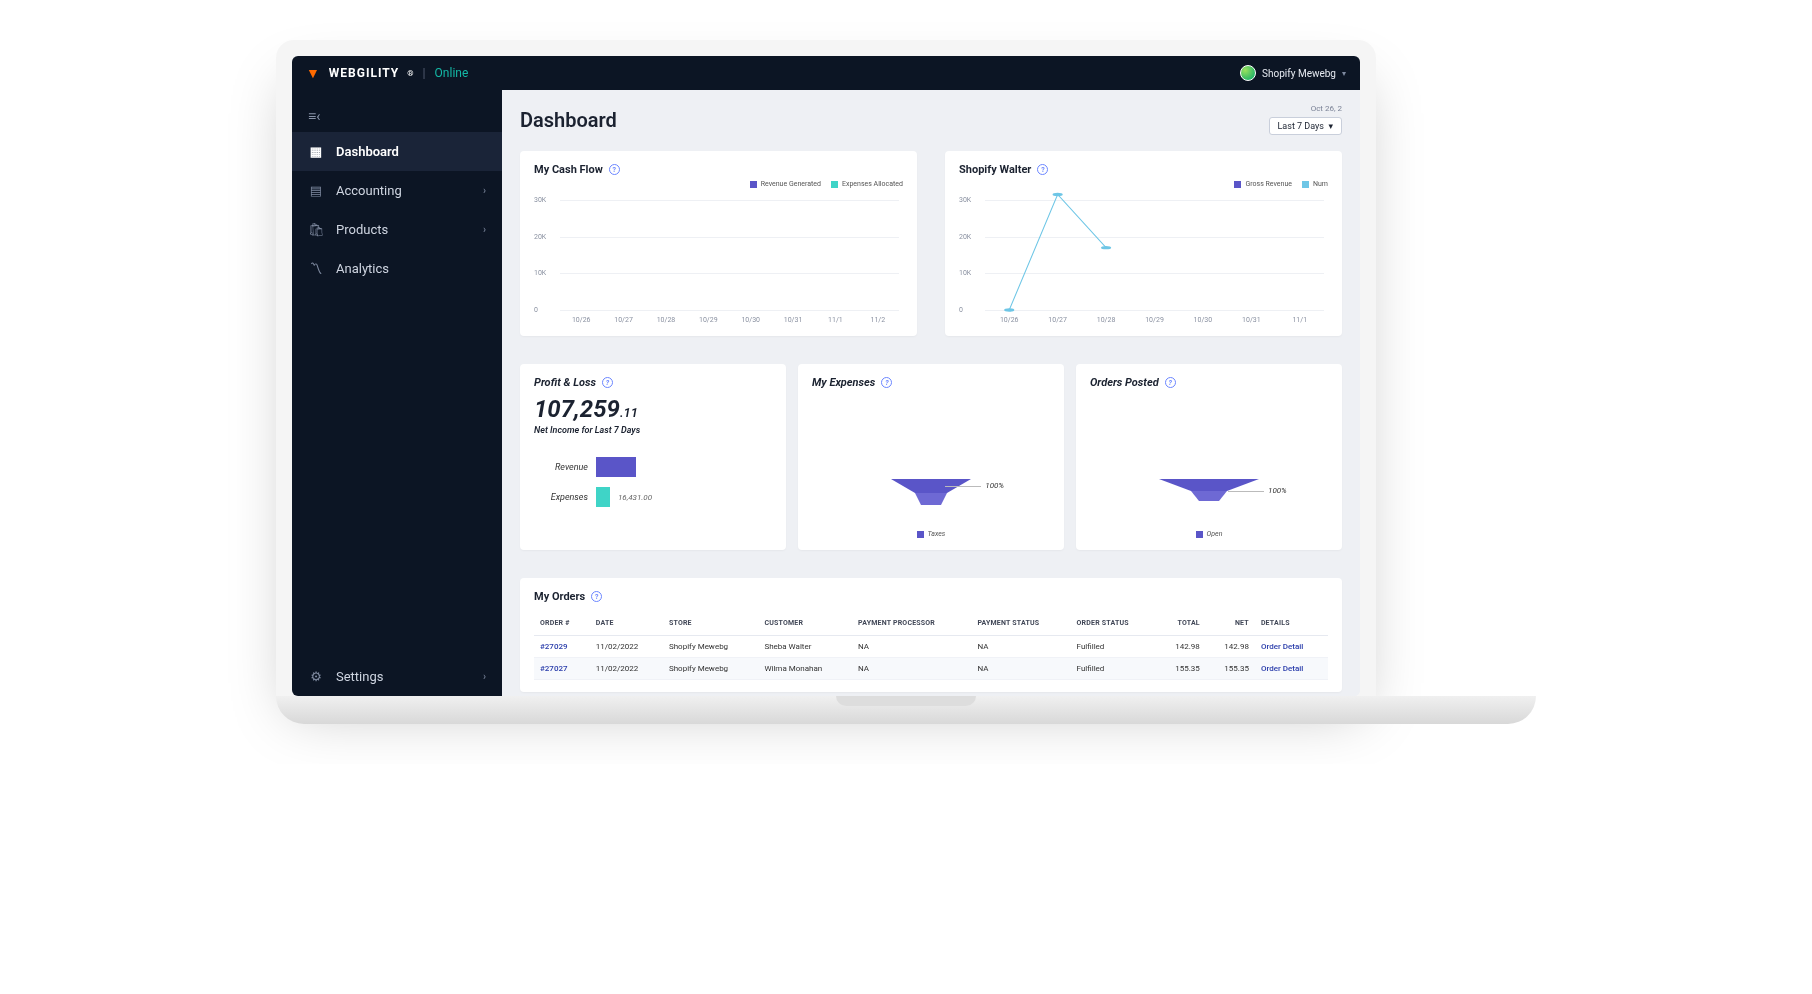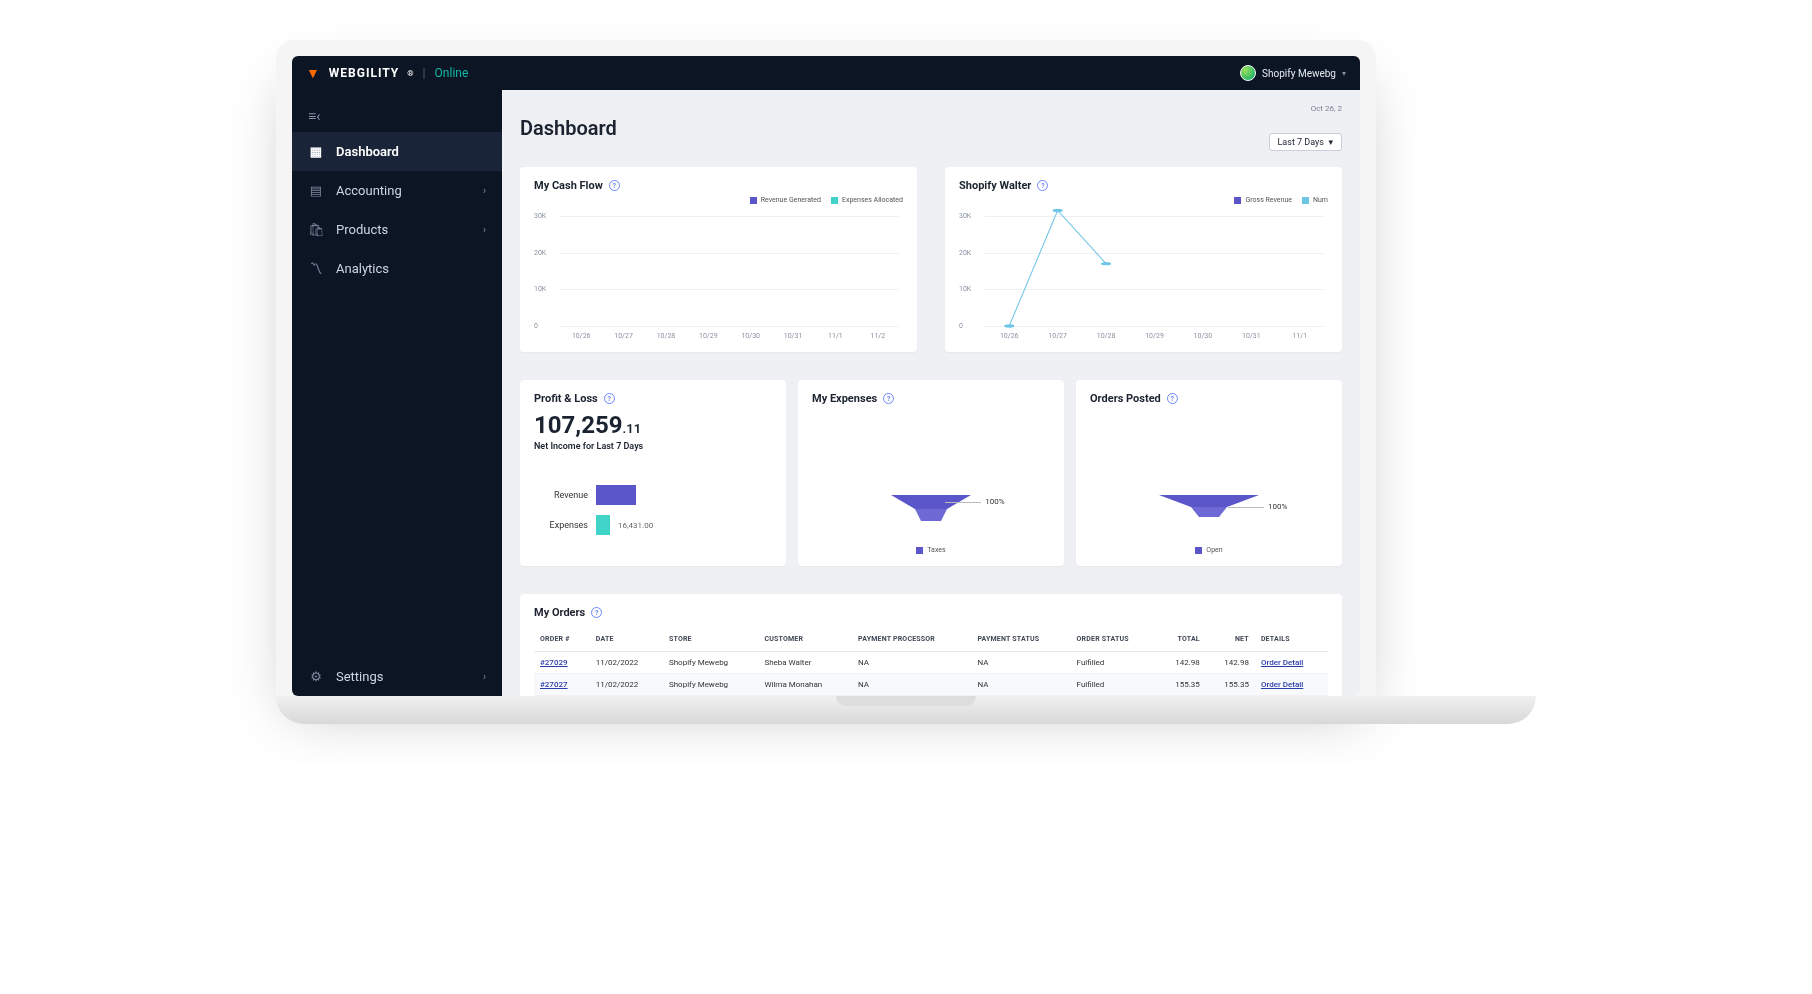--- a/index.html
+++ b/index.html
@@ -23,62 +23,62 @@
 .nav li { display: flex; align-items: center; gap: 12px; padding: 12px 16px; font-size: 13px; cursor: pointer; }
 .nav li.active { background: #1a2438; color: #fff; font-weight: 600; }
 .nav li .chev { margin-left: auto; font-size: 10px; color: #7f8aa0; }
 .nav li .icon { width: 16px; color: #7f8aa0; font-size: 13px; text-align: center; }
 .nav li.active .icon { color: #fff; }
 .sidebar-bottom { margin-top: auto; }
 .main { flex: 1; overflow: auto; background: #eef0f4; }
 .main-header { display: flex; align-items: center; justify-content: space-between; padding: 14px 18px 6px 18px; }
 .main-title { font-size: 20px; font-weight: 600; color: #1b2230; }
 .main-header-right { text-align: right; font-size: 8px; color: #7a8296; }
-.range-select { margin-top: 20px; border: 1px solid #c9cfdb; background: #fff; font-size: 9px; padding: 3px 8px; border-radius: 3px; color: #1b2230; }
+.range-select { margin-top: 4px; border: 1px solid #c9cfdb; background: #fff; font-size: 9px; padding: 3px 8px; border-radius: 3px; color: #1b2230; }
 .grid { display: grid; grid-template-columns: 1fr 1fr; gap: 28px; padding: 10px 18px 18px 18px; }
 .card { background: #fff; border-radius: 4px; padding: 12px 14px; box-shadow: 0 1px 2px rgba(0,0,0,0.04); }
 .card.full { grid-column: 1 / -1; }
 .card-title { font-size: 11px; font-weight: 700; color: #1b2230; display: flex; align-items: center; gap: 6px; }
 .help { width: 11px; height: 11px; border-radius: 50%; border: 1px solid #6b86ff; color: #6b86ff; font-size: 7px; display: inline-flex; align-items: center; justify-content: center; }
 .legend { display: flex; gap: 10px; justify-content: center; margin-top: 4px; font-size: 7px; color: #555; }
 .legend.right { justify-content: flex-end; }
 .legend-item { display: flex; align-items: center; gap: 4px; }
 .swatch { width: 7px; height: 7px; }
 .chart { position: relative; height: 130px; margin-top: 6px; }
 .chart-body { position: absolute; left: 26px; right: 4px; top: 6px; bottom: 14px; }
 .y-tick { position: absolute; left: 0; font-size: 7px; color: #8a91a1; transform: translateY(-50%); }
 .grid-line { position: absolute; left: 26px; right: 4px; border-top: 1px solid #eef0f4; }
 .bars-group { position: absolute; bottom: 0; display: flex; align-items: flex-end; gap: 2px; transform: translateX(-50%); }
 .bar { width: 8px; }
 .bar.primary { background: #5a55c8; }
 .bar.secondary { background: #3fd4c7; }
 .x-label { position: absolute; bottom: 0; font-size: 7px; color: #8a91a1; transform: translateX(-50%); }
 .line-svg { position: absolute; left: 0; top: 0; width: 100%; height: 100%; overflow: visible; }
-.row3 { display: grid; grid-template-columns: 1fr 1fr 1fr; gap: 12px; grid-column: 1 / -1; }
+.row3 { display: grid; grid-template-columns: 1fr 1fr 1fr; gap: 12px; grid-column: 1 / -1; font-style: italic; }
 .pl-value { font-size: 24px; font-weight: 700; color: #1b2230; margin-top: 6px; }
 .pl-value .cents { font-size: 13px; font-weight: 600; }
 .pl-sub { font-size: 9px; color: #1b2230; font-weight: 600; margin-top: 2px; }
-.pl-bars { margin-top: 34px; }
+.pl-bars { margin-top: 22px; }
 .pl-bar-row { display: flex; align-items: center; gap: 8px; margin: 10px 0; }
 .pl-bar-label { width: 54px; text-align: right; font-size: 9px; color: #333; }
 .pl-bar { height: 20px; }
 .pl-bar.rev { width: 40px; background: #5a55c8; }
 .pl-bar.exp { width: 14px; background: #3fd4c7; }
 .pl-bar-val { font-size: 8px; color: #666; }
 .funnel { position: relative; height: 125px; margin-top: 12px; }
 .funnel-shape { position: absolute; left: 50%; transform: translateX(-50%); }
 .funnel-line { position: absolute; border-top: 1px solid #bbb; }
 .funnel-text { position: absolute; font-size: 8px; color: #333; }
 .table { width: 100%; border-collapse: collapse; font-size: 8px; margin-top: 8px; }
 .table th { text-align: left; color: #414757; font-weight: 700; padding: 8px 6px; font-size: 7px; border-bottom: 1px solid #e6e9f0; letter-spacing: 0.2px; }
 .table th.num { text-align: right; }
 .table td { padding: 6px 6px; border-bottom: 1px solid #f0f2f7; color: #333; }
 .table tr:nth-child(even) td { background: #f7f9fc; }
 .table td.num { text-align: right; }
-.order-link { color: #2a3dab; text-decoration: underline; cursor: pointer; font-weight: 500; }
+.order-link { color: #2a3dab; cursor: pointer; font-weight: 500; }
 </style>
 </head>
 <body>
 
 <div>
 <div class="laptop-frame">
 <div class="screen">
 
 <div class="topbar">
   <div class="brand">

